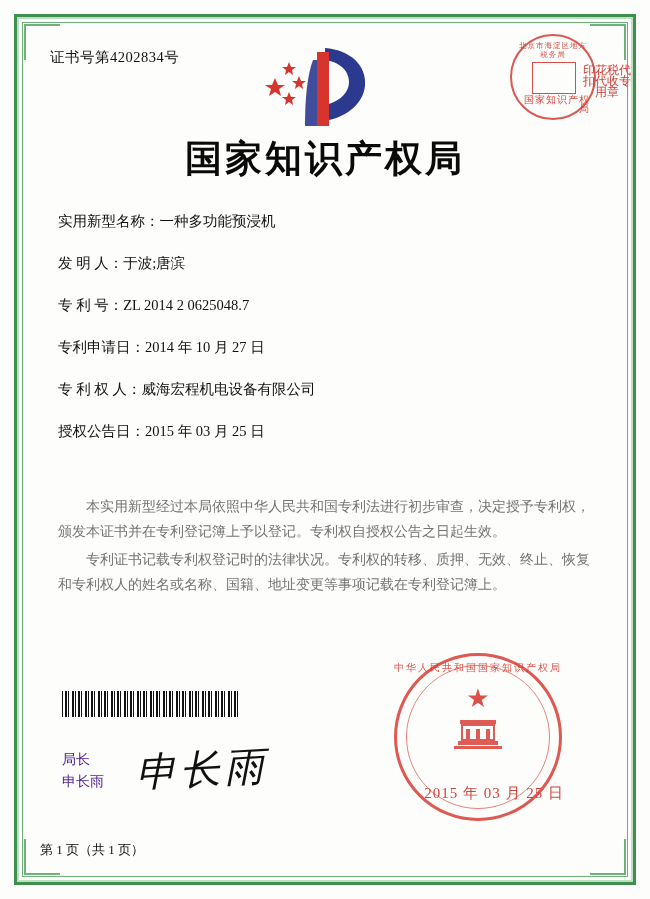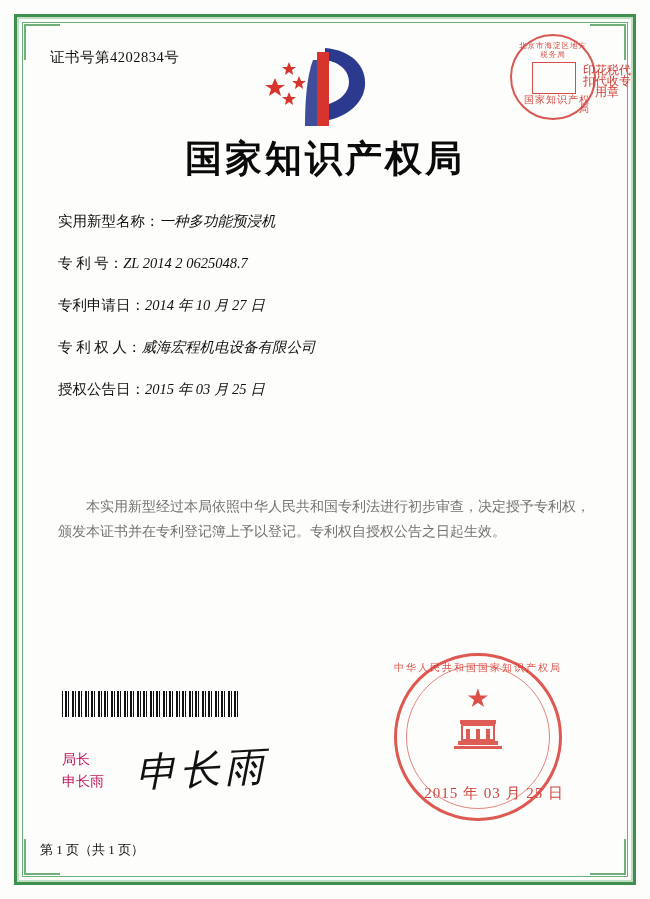--- a/index.html
+++ b/index.html
@@ -147,21 +147,20 @@
     font-size: 14.5px;
     color: #111;
     margin-bottom: 23px;
     white-space: nowrap;
   }
   .field-label {
     display: inline-block;
   }
   .field-value {
     display: inline-block;
-    font-style: italic;
   }
 
   .body-text {
     position: absolute;
     top: 460px;
     left: 18px;
     right: 20px;
     font-size: 14px;
     line-height: 25px;
     color: #737373;
@@ -185,21 +184,21 @@
       #111 6px, #111 7px, #fff 7px, #fff 10px,
       #111 10px, #111 12px, #fff 12px, #fff 13px
     );
   }
 
   .signature-block {
     position: absolute;
     left: 22px;
     bottom: 72px;
     font-size: 14px;
-    color: #be185d;
+    color: #4c1d95;
     line-height: 22px;
   }
   .handwriting {
     position: absolute;
     left: 96px;
     bottom: 68px;
     font-size: 40px;
     color: #111;
     font-family: "Liberation Serif", serif;
     font-style: italic;
@@ -315,35 +314,39 @@
       <div class="seal-text bottom-text">国家知识产权局</div>
     </div>
 
     <div class="doc-title">国家知识产权局</div>
 
     <div class="fields">
       <div class="field-row">
         <span class="field-label">实用新型名称：</span><span class="field-value">一种多功能预浸机</span>
       </div>
       <div class="field-row">
+        <span class="field-label">发  明  人：</span><span class="field-value">于波;唐滨</span>
+      </div>
+      <div class="field-row">
         <span class="field-label">专  利  号：</span><span class="field-value">ZL 2014 2 0625048.7</span>
       </div>
       <div class="field-row">
         <span class="field-label">专利申请日：</span><span class="field-value">2014 年 10 月 27 日</span>
       </div>
       <div class="field-row">
         <span class="field-label">专 利 权 人：</span><span class="field-value">威海宏程机电设备有限公司</span>
       </div>
       <div class="field-row">
         <span class="field-label">授权公告日：</span><span class="field-value">2015 年 03 月 25 日</span>
       </div>
     </div>
 
     <div class="body-text">
       <p>本实用新型经过本局依照中华人民共和国专利法进行初步审查，决定授予专利权，颁发本证书并在专利登记簿上予以登记。专利权自授权公告之日起生效。</p>
+      <p>专利证书记载专利权登记时的法律状况。专利权的转移、质押、无效、终止、恢复和专利权人的姓名或名称、国籍、地址变更等事项记载在专利登记簿上。</p>
     </div>
 
     <div class="barcode"></div>
 
     <div class="signature-block">
       <div>局长</div>
       <div>申长雨</div>
     </div>
 
     <div class="handwriting">申长雨</div>

